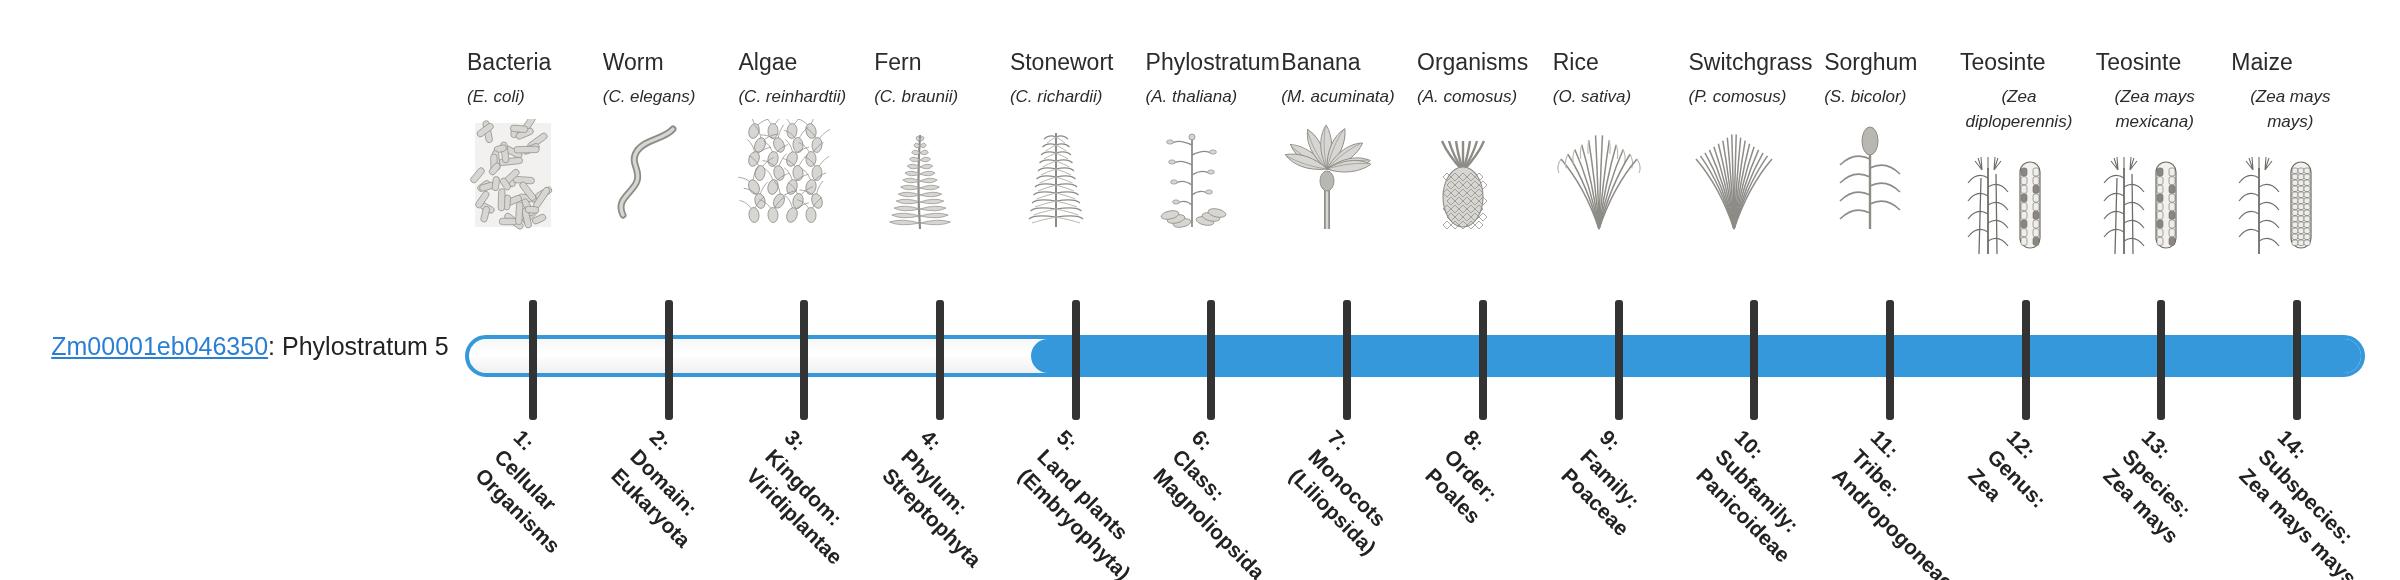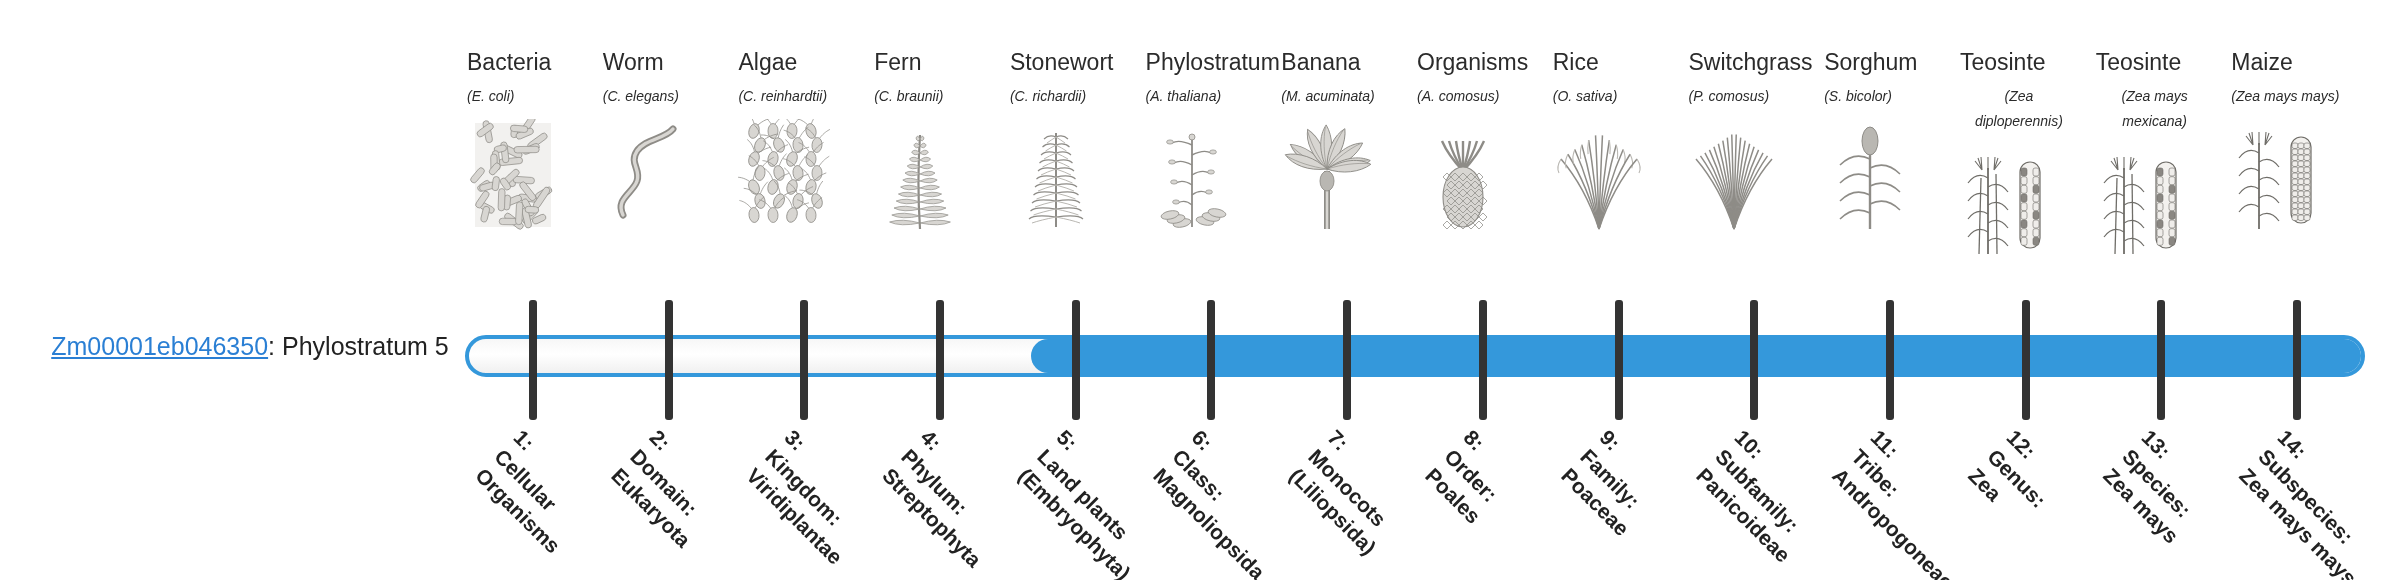--- a/index.html
+++ b/index.html
@@ -65,21 +65,21 @@
   }
   .species-common {
     font-size: 23px;
     line-height: 28px;
     color: #2b2b2b;
     text-align: center;
     white-space: nowrap;
   }
   .species-latin {
     margin-top: 8px;
-    font-size: 14px;
+    font-size: 17px;
     line-height: 25px;
     font-style: italic;
     color: #2b2b2b;
     text-align: center;
     max-width: 118px;
   }
   .species-art {
     margin-top: 10px;
     height: 112px;
     display: flex;

